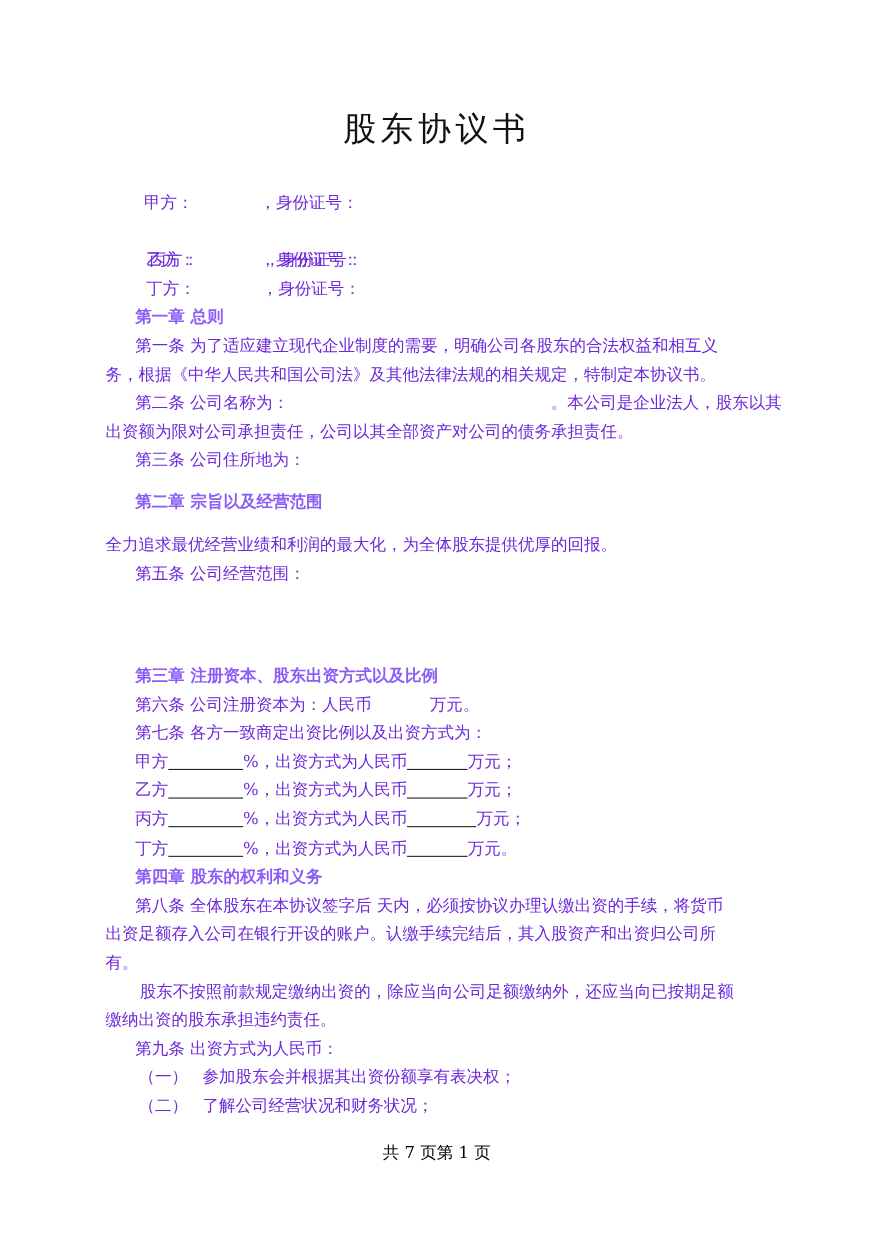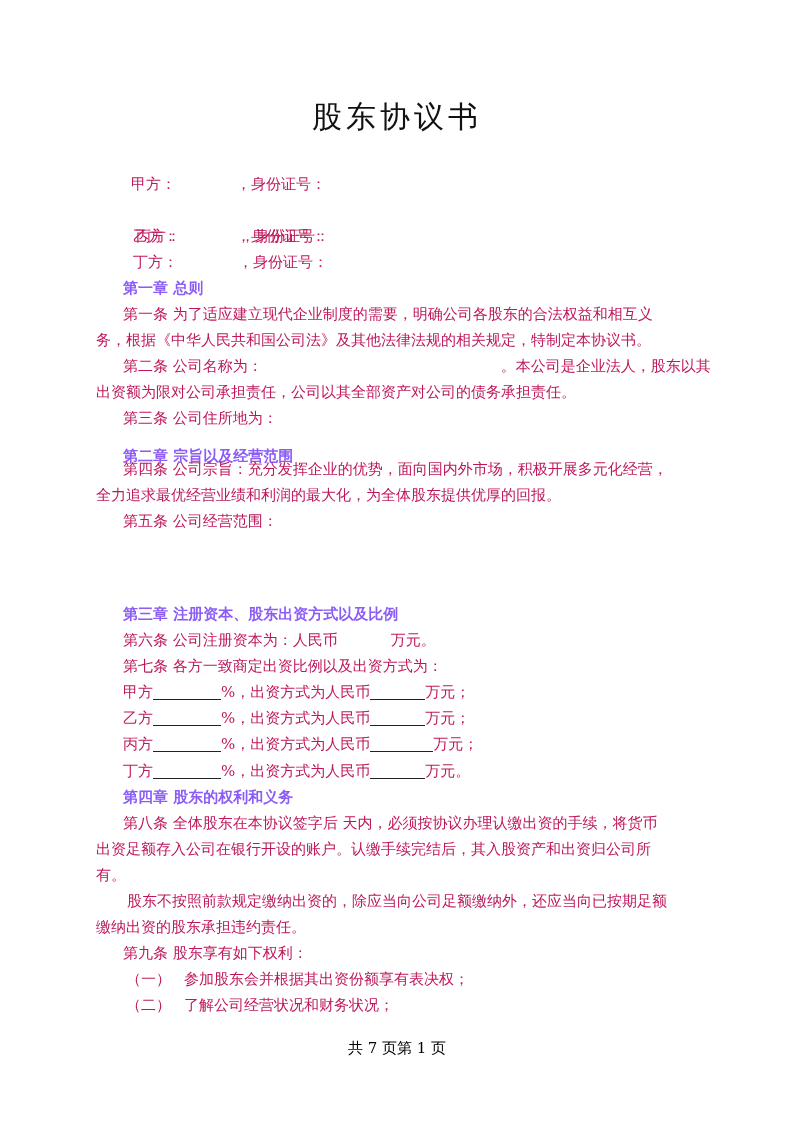--- a/index.html
+++ b/index.html
@@ -9,21 +9,21 @@
     color: #1a1a1a;
   }
   .page { position: absolute; left: 0; top: 0; width: 794px; height: 976px; background: #fff; }
   .title {
     position: absolute; top: 97px; left: 0; width: 794px; text-align: center;
     font-family: "DejaVu Sans", "Liberation Sans", sans-serif;
     font-size: 30px; font-weight: normal; letter-spacing: 4px; color: #111;
   }
   .line {
     position: absolute; font-size: 15px; line-height: 26px; height: 26px;
-    white-space: nowrap; color: #be185d;
+    white-space: nowrap; color: #6d28d9;
   }
   .line.bold { font-weight: bold; color: #8b5cf6; }
   .party .gap { display: inline-block; width: 60px; }
   .blank { display: inline-block; }
   .ul {
     display: inline-block; border-bottom: 1px solid #222; height: 17px;
     vertical-align: -3px;
   }
   .footer {
     position: absolute; top: 1035px; left: 0; width: 794px; text-align: center;
@@ -54,21 +54,20 @@
   <div class="line bold" style="top:275px; left:123px;">第一章  总则</div>
   <div class="line" style="top:301px; left:123px;">第一条  为了适应建立现代企业制度的需要，明确公司各股东的合法权益和相互义</div>
   <div class="line" style="top:327px; left:96px;">务，根据《中华人民共和国公司法》及其他法律法规的相关规定，特制定本协议书。</div>
   <div class="line" style="top:353px; left:123px;">
     <span>第二条  公司名称为：</span><span class="blank" style="width:238px"></span><span>。本公司是企业法人，股东以其</span>
   </div>
   <div class="line" style="top:379px; left:96px;">出资额为限对公司承担责任，公司以其全部资产对公司的债务承担责任。</div>
   <div class="line" style="top:405px; left:123px;">第三条  公司住所地为：</div>
 
   <div class="line bold" style="top:430px; left:123px;margin-top:13px;">第二章  宗旨以及经营范围</div>
-  <div class="line" style="top:456px; left:123px;">第四条  公司宗旨：充分发挥企业的优势，面向国内外市场，积极开展多元化经营，</div>
   <div class="line" style="top:508px; left:123px;">第五条  公司经营范围：</div>
   <div class="line" style="top:482px; left:96px;">全力追求最优经营业绩和利润的最大化，为全体股东提供优厚的回报。</div>
 
   <div class="line bold" style="top:601px; left:123px;">第三章  注册资本、股东出资方式以及比例</div>
   <div class="line" style="top:627px; left:123px;">
     <span>第六条  公司注册资本为：人民币</span><span class="blank" style="width:53px"></span><span>万元。</span>
   </div>
   <div class="line" style="top:653px; left:123px;">第七条  各方一致商定出资比例以及出资方式为：</div>
 
   <div class="line" style="top:679px; left:123px;">
@@ -83,21 +82,21 @@
   <div class="line" style="top:758px; left:123px;">
     <span>丁方</span><span class="ul" style="width:68px"></span><span>%，出资方式为人民币</span><span class="ul" style="width:55px"></span><span>万元。</span>
   </div>
 
   <div class="line bold" style="top:784px; left:123px;">第四章  股东的权利和义务</div>
   <div class="line" style="top:810px; left:123px;">第八条  全体股东在本协议签字后  天内，必须按协议办理认缴出资的手续，将货币</div>
   <div class="line" style="top:836px; left:96px;">出资足额存入公司在银行开设的账户。认缴手续完结后，其入股资产和出资归公司所</div>
   <div class="line" style="top:862px; left:96px;">有。</div>
   <div class="line" style="top:888px; left:127px;">股东不按照前款规定缴纳出资的，除应当向公司足额缴纳外，还应当向已按期足额</div>
   <div class="line" style="top:914px; left:96px;">缴纳出资的股东承担违约责任。</div>
-  <div class="line" style="top:940px; left:123px;">第九条  股东享有如下权利：</div>
+  <div class="line" style="top:940px; left:123px;">第九条  出资方式为人民币：</div>
   <div class="line" style="top:966px; left:126px;">
     <span class="list-num">（一）</span><span>参加股东会并根据其出资份额享有表决权；</span>
   </div>
   <div class="line" style="top:992px; left:126px;">
     <span class="list-num">（二）</span><span>了解公司经营状况和财务状况；</span>
   </div>
 
   <div class="footer">共 7 页第 1 页</div>
 </div>
 

